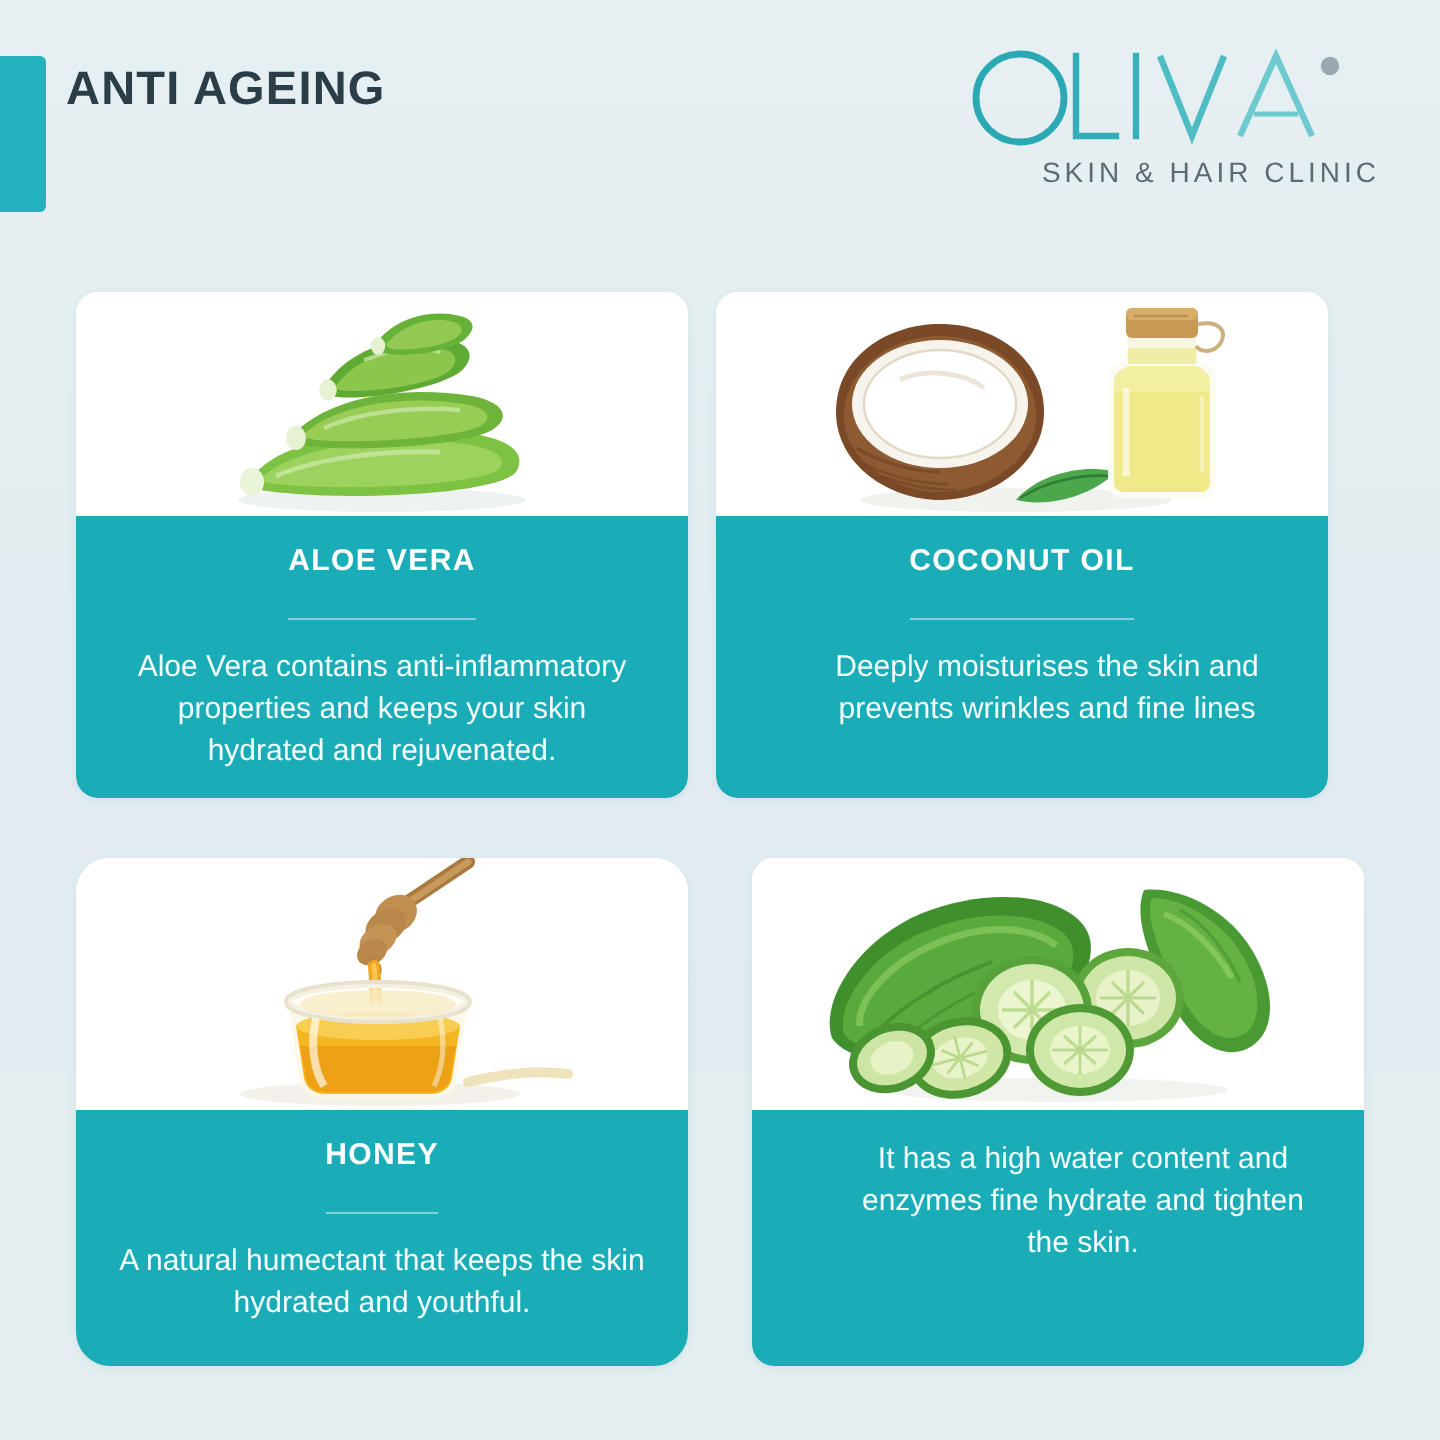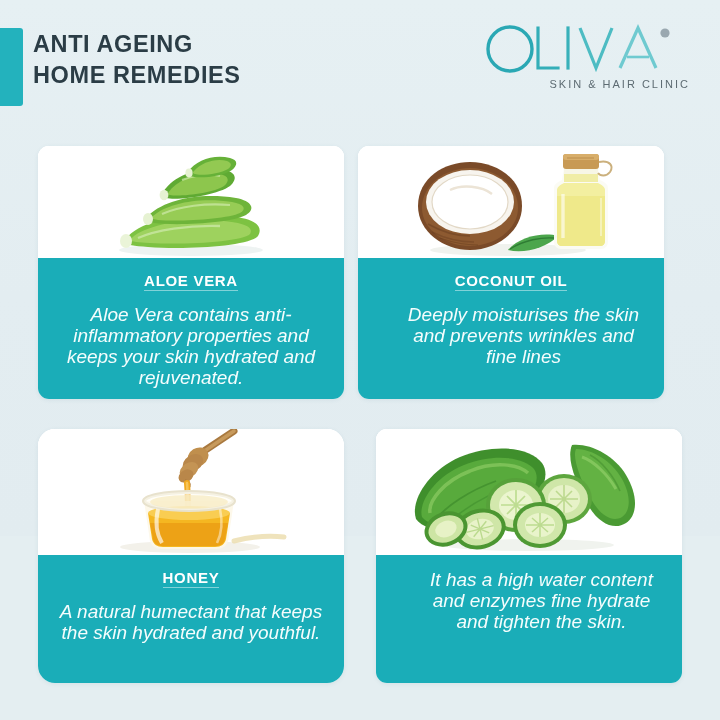--- a/index.html
+++ b/index.html
@@ -62,21 +62,21 @@
   .logo-word {
     position: relative;
     display: block;
     height: 48px;
   }
   .logo-svg { display: block; }
   .logo-tagline {
     position: absolute;
     right: 2px;
     top: 54px;
-    font-size: 11px;
+    font-size: 14px;
     letter-spacing: 2.0px;
     color: #5d6b72;
     font-weight: normal;
     white-space: nowrap;
   }
 
   
   .grid {
     position: absolute;
     left: 38px;
@@ -116,48 +116,46 @@
   }
   .card-bl .card-body, .card-br .card-body { height: 128px; }
 
   .card-title {
     font-size: 15px;
     font-weight: bold;
     letter-spacing: 0.7px;
     color: #ffffff;
     text-transform: uppercase;
     display: inline-block;
-    padding-bottom: 1px;
+    padding-bottom: 20px;
     border-bottom: 1.5px solid rgba(255,255,255,0.45);
     margin-bottom: 13px;
   }
   .card-desc {
-    font-size: 19px;
+    font-size: 15px;
     line-height: 21px;
     color: #f4fdfd;
     font-weight: normal;
     margin: 0;
     padding: 0 4px;
-    font-style: italic;
   }
   .card-tr .card-desc, .card-br .card-desc { padding: 0 6px; margin-left: 25px; }
 
   
   .art { position: absolute; left: 0; top: 0; width: 100%; height: 100%; }
 </style>
 </head>
 <body>
 
 <div class="page">
 
   <div class="header">
     <div class="accent-bar"></div>
     <div class="headline">
       <span class="headline-l1">ANTI AGEING</span>
-      <span class="headline-l2">HOME REMEDIES</span>
     </div>
 
     <div class="logo">
       <span class="logo-word">
         <svg class="logo-svg" width="210" height="50" viewBox="0 0 210 50">
           <defs>
             <linearGradient id="tealgrad" x1="0" y1="0" x2="1" y2="0">
               <stop offset="0%" stop-color="#2aa8b4"></stop>
               <stop offset="55%" stop-color="#3fb9c2"></stop>
               <stop offset="100%" stop-color="#86d3d8"></stop>

